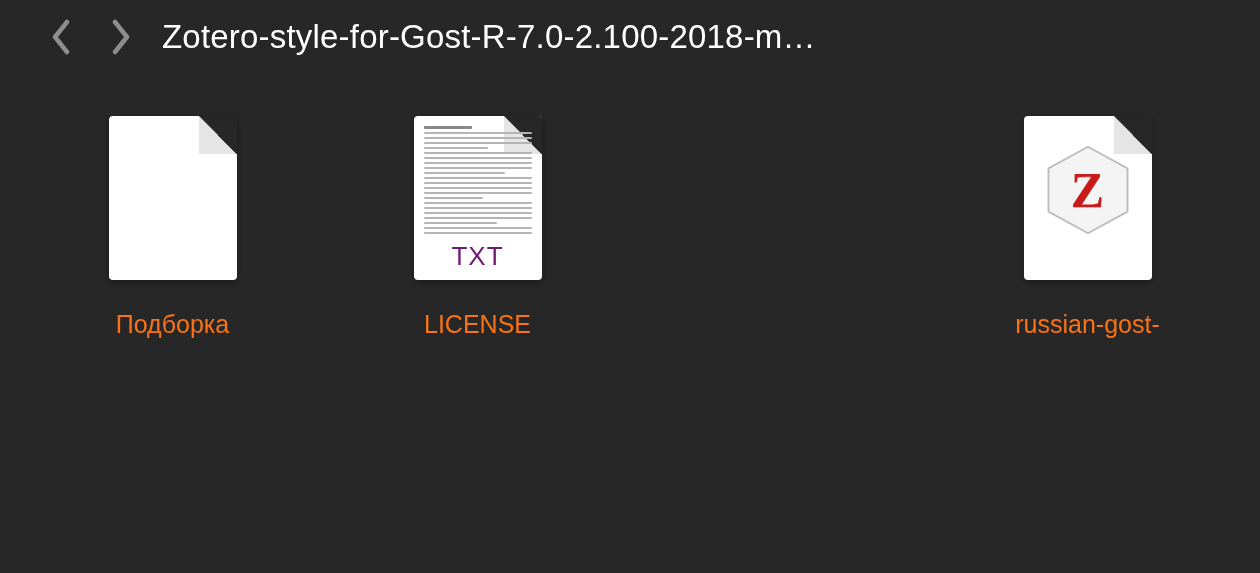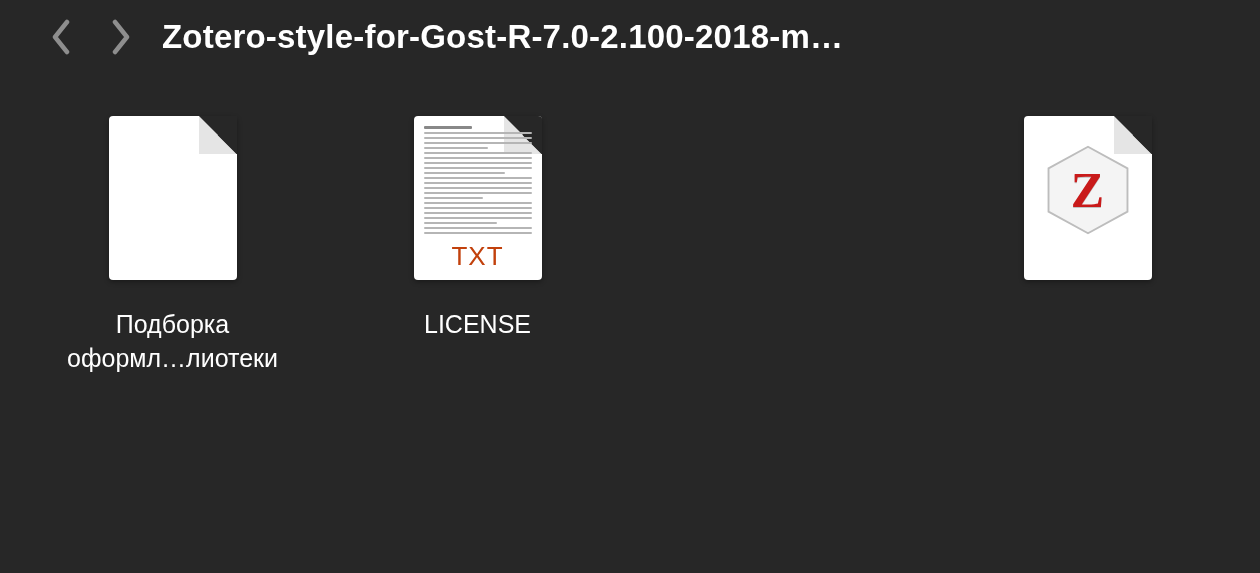--- a/index.html
+++ b/index.html
@@ -27,21 +27,21 @@
       height: 36px;
       display: flex;
       align-items: center;
       justify-content: center;
       cursor: pointer;
       color: #8e8e8e;
     }
     .arrow svg { width: 22px; height: 36px; }
     .title {
       font-size: 33px;
-      font-weight: 700;
+      font-weight: 400;
       color: #fff;
       white-space: nowrap;
       overflow: hidden;
       text-overflow: ellipsis;
       letter-spacing: 0.2px;
     }
     .files {
       display: flex;
       padding: 40px 20px 0 20px;
       gap: 0;
@@ -58,21 +58,21 @@
       width: 142px;
       height: 180px;
       display: flex;
       align-items: center;
       justify-content: center;
       margin-bottom: 20px;
       position: relative;
     }
     .file-label {
       font-size: 25px;
-      color: #ffffff;
+      color: #f97316;
       text-align: center;
       line-height: 1.35;
       max-width: 260px;
       font-weight: 400;
     }
     
     .icon-blank {
       width: 128px;
       height: 164px;
       background: #fff;
@@ -128,21 +128,21 @@
     .txt-lines span:nth-child(10){width:75%;}
     .txt-lines span:nth-child(15){width:55%;}
     .txt-lines span:nth-child(20){width:68%;}
     .icon-badge {
       position: absolute;
       bottom: 8px;
       left: 0; right: 0;
       text-align: center;
       font-size: 26px;
       font-weight: 500;
-      color: #c2410c;
+      color: #701a75;
       letter-spacing: 1px;
     }
     
     .icon-md {
       width: 128px;
       height: 164px;
       background: #fff;
       border-radius: 4px;
       position: relative;
       box-shadow: 0 2px 5px rgba(0,0,0,0.35);
@@ -213,21 +213,20 @@
 <div class="files">
 
   <div class="file-item">
     <div class="file-icon">
       <div class="icon-blank">
         <div class="icon-fold"></div>
       </div>
     </div>
     <div class="file-label">
       <span>Подборка</span><br>
-      <span>оформл…лиотеки</span>
     </div>
   </div>
 
   <div class="file-item">
     <div class="file-icon">
       <div class="icon-txt">
         <div class="icon-fold"></div>
         <div class="txt-lines">
           <span></span>
             <span></span>
@@ -269,17 +268,17 @@
         <div class="icon-fold"></div>
         <div class="csl-hex">
           <svg viewBox="0 0 100 100">
             <polygon points="50,4 92,27 92,73 50,96 8,73 8,27" fill="#f4f4f4" stroke="#bdbdbd" stroke-width="2"></polygon>
           </svg>
           <div class="csl-z">Z</div>
         </div>
       </div>
     </div>
     <div class="file-label">
-      <br>
+      <span>russian-gost-</span><br>
     </div>
   </div>
 
 </div>
 
 </body></html>

